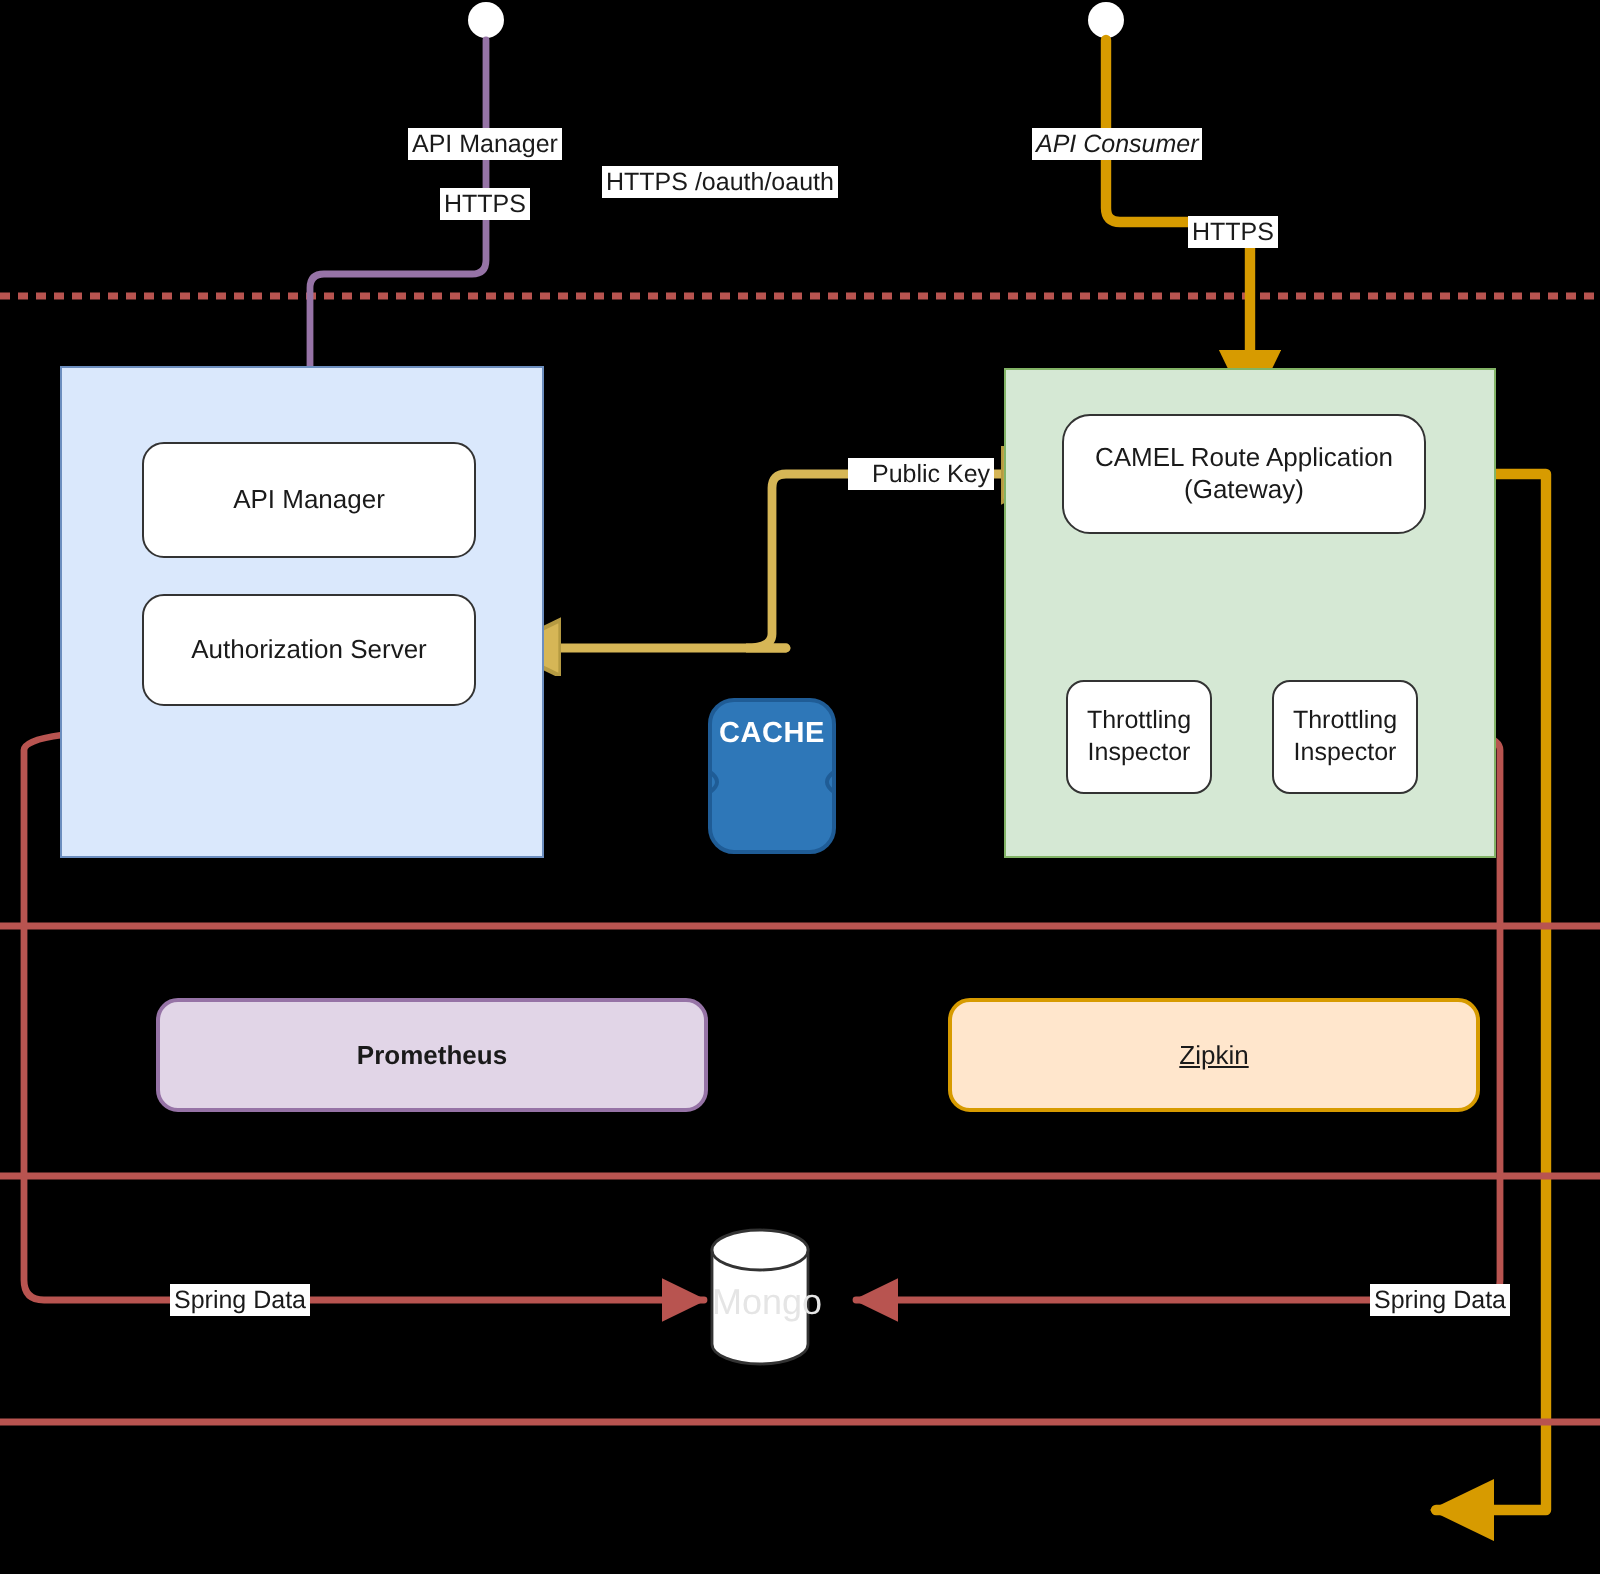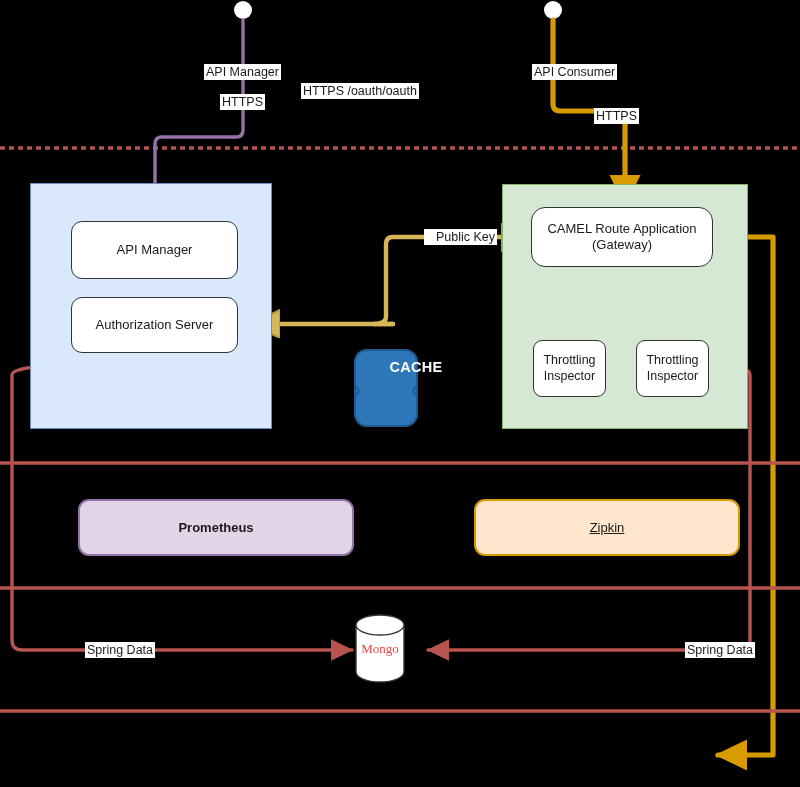--- a/index.html
+++ b/index.html
@@ -90,25 +90,24 @@
   .cache-label {
     position: absolute;
     color: #ffffff;
     font-size: 14.5px;
     font-weight: bold;
     letter-spacing: 0.3px;
     white-space: nowrap;
   }
   .mongo-label {
     position: absolute;
-    color: #ef4444;
-    font-size: 13px;
+    color: #e5e5e5;
+    font-size: 18px;
     white-space: nowrap;
     text-align: center;
-    font-family: Liberation Serif, serif;
   }
 </style>
 </head>
 <body>
 
 <div id="canvas">
 
   <svg class="layer" viewBox="0 0 800 787">
     <defs>
       <marker id="arrow-purple" markerWidth="9" markerHeight="9" refX="6.4" refY="3.2" orient="auto">
@@ -182,40 +181,40 @@
   <div class="node card card-small" style="left:533px; top:340px; width:73px; height:57px; flex-direction:column;">
     <span>Throttling</span>
     <span>Inspector</span>
   </div>
 
   <div class="node card card-small" style="left:636px; top:340px; width:73px; height:57px; flex-direction:column;">
     <span>Throttling</span>
     <span>Inspector</span>
   </div>
 
-  <div class="cache-label" style="left:355px; top:359px; width:62px; text-align:center;padding-left:30px;">CACHE</div>
+  <div class="cache-label" style="left:355px; top:359px; width:62px; text-align:center;">CACHE</div>
 
   <div class="node node-prometheus" style="left:78px; top:499px; width:276px; height:57px;font-weight:bold;">
     <span>Prometheus</span>
   </div>
 
   <div class="node node-zipkin" style="left:474px; top:499px; width:266px; height:57px;text-decoration:underline;">
     <span>Zipkin</span>
   </div>
 
   <div class="mongo-label" style="left:356px; top:641px; width:48px;">Mongo</div>
 
 
   <div class="edge-label" style="left:204px; top:64px;">API Manager</div>
 
   <div class="edge-label" style="left:220px; top:94px;">HTTPS</div>
 
   <div class="edge-label" style="left:301px; top:83px;">HTTPS /oauth/oauth</div>
 
-  <div class="edge-label" style="left:532px; top:64px;">API Consumer</div>
+  <div class="edge-label" style="left:516px; top:64px;font-style:italic;">API Consumer</div>
 
   <div class="edge-label" style="left:594px; top:108px;">HTTPS</div>
 
   <div class="edge-label" style="left:424px; top:229px;padding-left:12px;">Public Key</div>
 
   <div class="edge-label" style="left:85px; top:642px;">Spring Data</div>
 
   <div class="edge-label" style="left:685px; top:642px;">Spring Data</div>
 
 </div>

